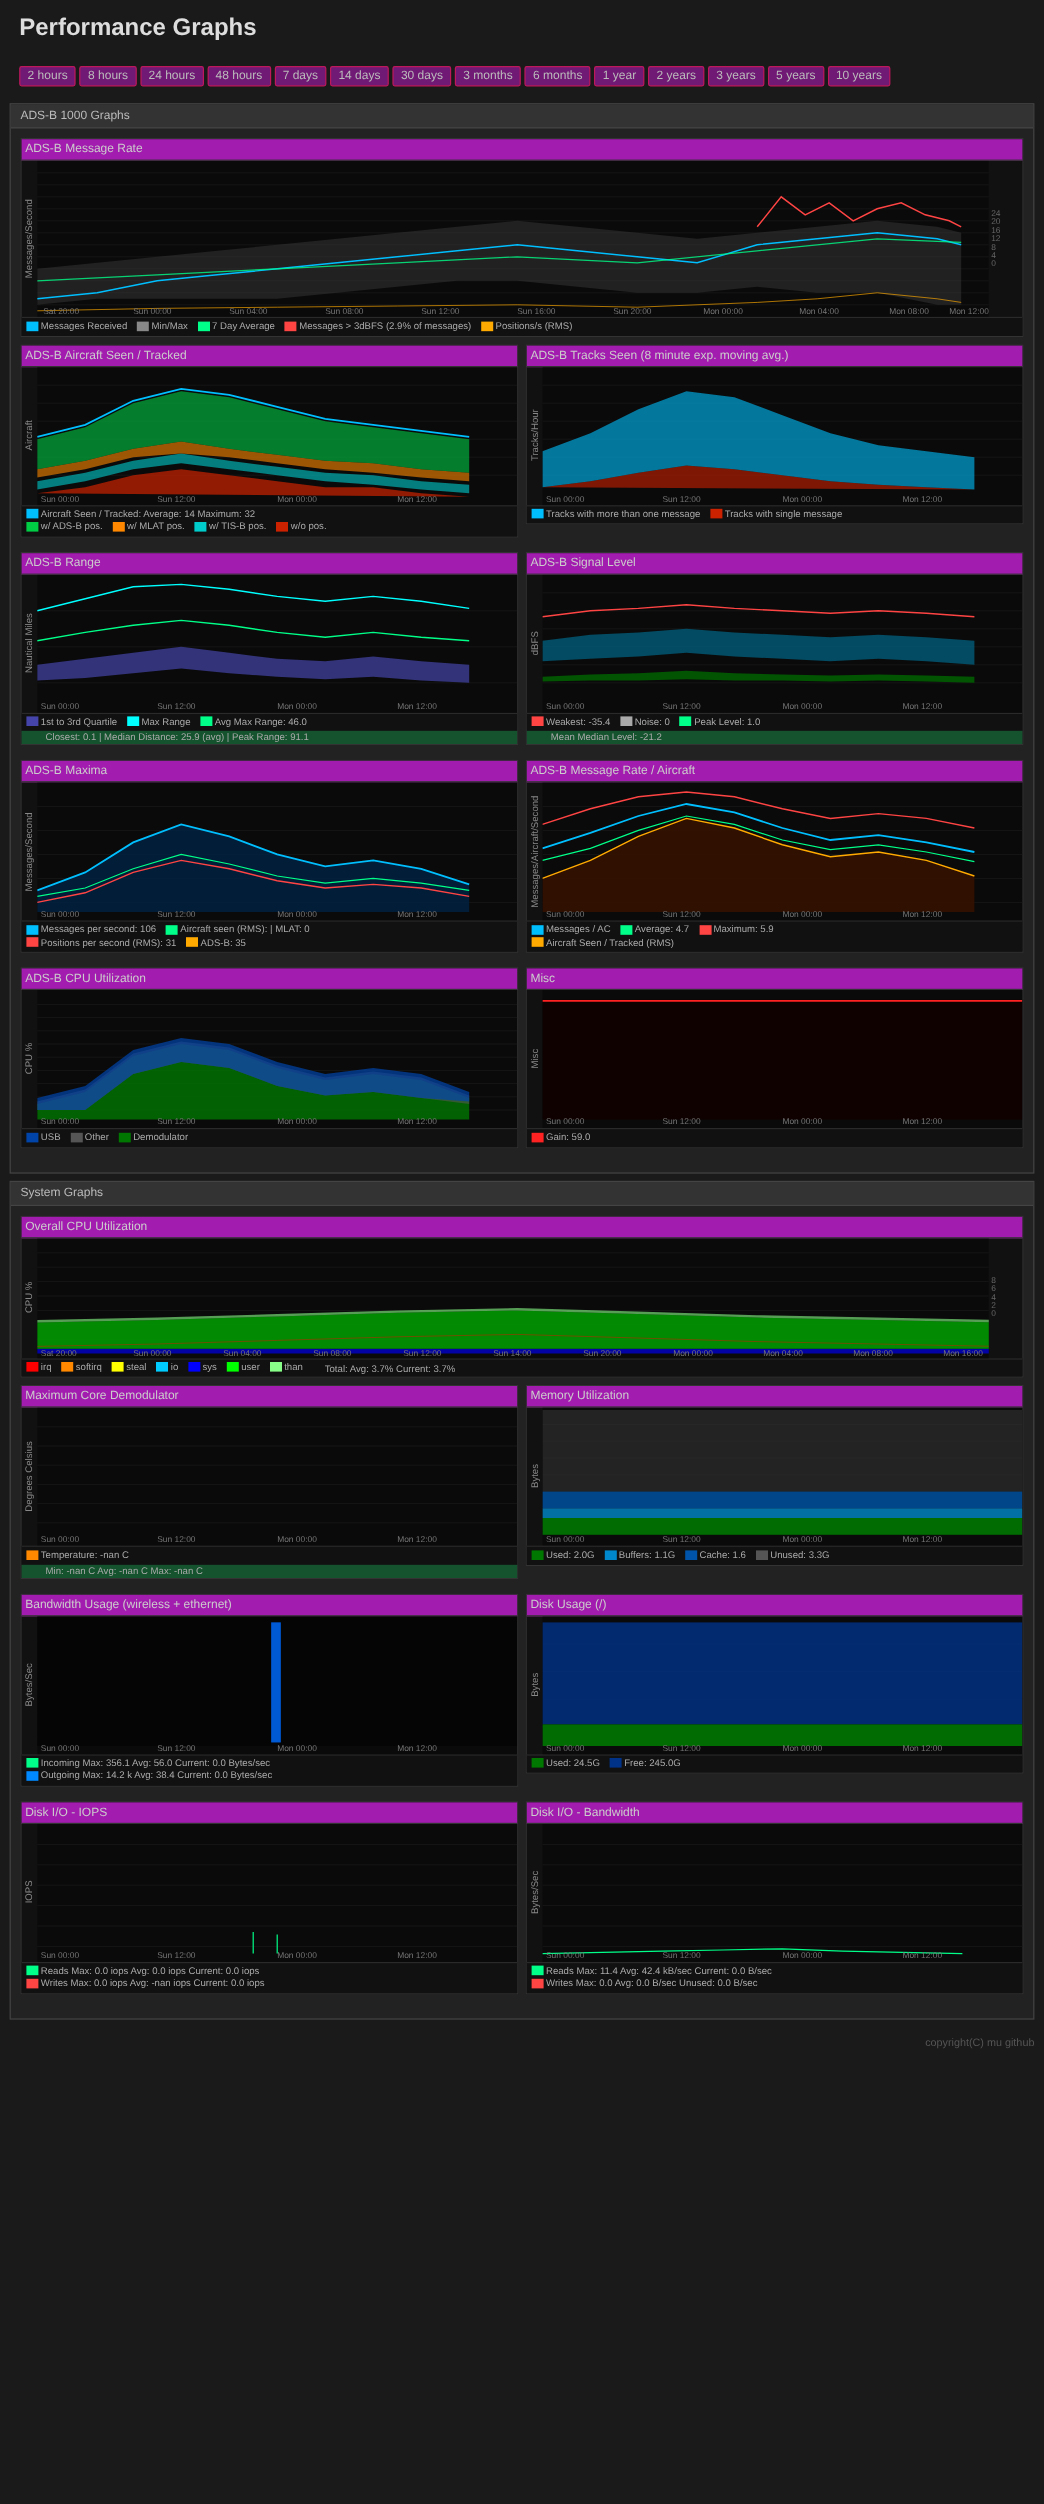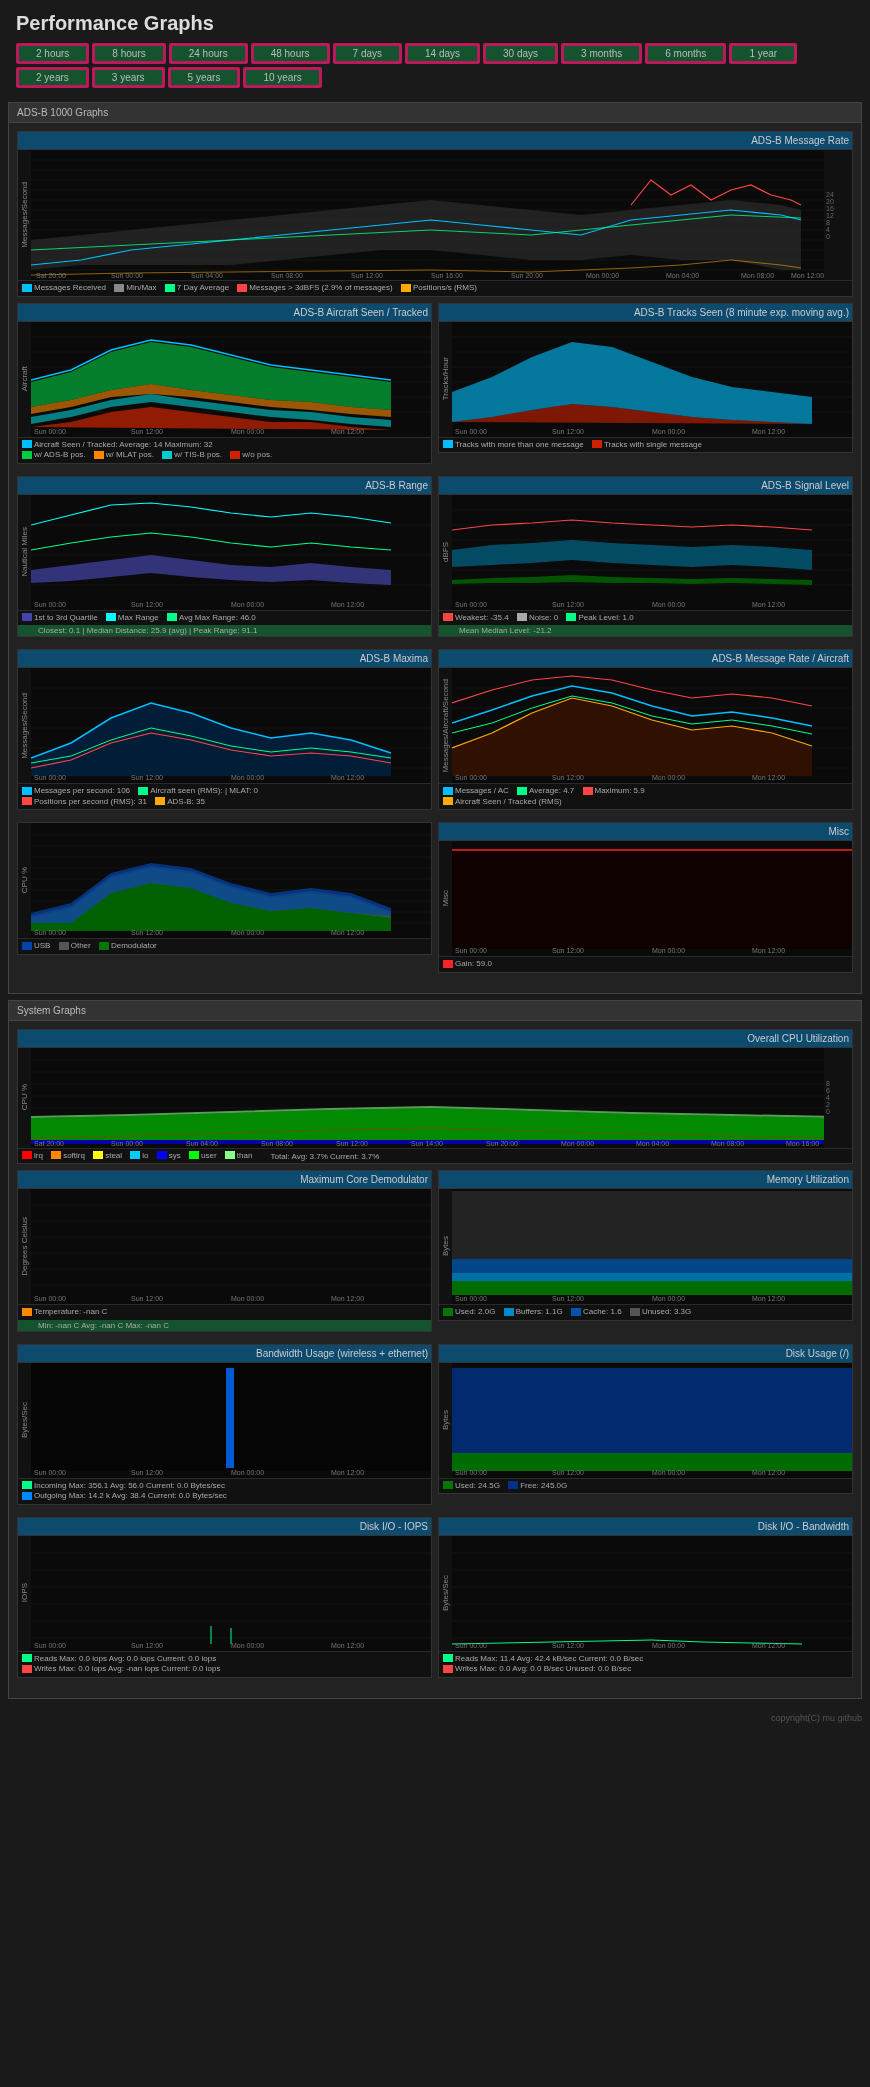--- a/index.html
+++ b/index.html
@@ -13,34 +13,34 @@
 
     .page-header {
       padding: 12px 16px 8px;
       background: #1a1a1a;
     }
 
     .page-title {
       font-size: 20px;
       color: #ddd;
       font-weight: bold;
-      margin-bottom: 8px;
+      margin-bottom: 20px;
     }
 
     .time-buttons {
       display: flex;
       gap: 3px;
       flex-wrap: wrap;
     }
 
     .time-btn {
-      background: #14532d;
-      border: 3px solid #be185d;
+      background: #701a75;
+      border: 1px solid #be185d;
       color: #bbb;
-      padding: 2px 17px;
+      padding: 2px 6px;
       font-size: 10px;
       cursor: pointer;
       border-radius: 2px;
     }
 
     .section-box {
       margin: 6px 8px;
       border: 1px solid #444;
       background: #222;
     }
@@ -58,25 +58,25 @@
     }
 
     .chart-container {
       background: #111;
       border: 1px solid #333;
       margin-bottom: 6px;
       position: relative;
     }
 
     .chart-title {
-      text-align: right;
+      text-align: left;
       font-size: 10px;
       color: #ccc;
       padding: 3px;
-      background: #0c4a6e;
+      background: #a21caf;
       border-bottom: 1px solid #333;
     }
 
     .chart-row {
       display: flex;
       gap: 6px;
       margin-bottom: 6px;
     }
 
     .chart-half {
@@ -528,20 +528,21 @@
                 <span>Aircraft Seen / Tracked (RMS)</span>
               </span>
           </div>
         </div>
       </div>
     </div>
 
     <div class="chart-row">
       <div class="chart-half">
         <div class="chart-container">
+          <div class="chart-title">ADS-B CPU Utilization</div>
           <div class="chart-with-ylabel">
             <div class="rotating-label">CPU %</div>
             <svg width="100%" height="115">
               <rect width="100%" height="115" fill="#0a0a0a"></rect>
               <line x1="0" y1="12" x2="100%" y2="12" class="grid-line"></line>
               <line x1="0" y1="23" x2="100%" y2="23" class="grid-line"></line>
               <line x1="0" y1="34" x2="100%" y2="34" class="grid-line"></line>
               <line x1="0" y1="45" x2="100%" y2="45" class="grid-line"></line>
               <line x1="0" y1="56" x2="100%" y2="56" class="grid-line"></line>
               <line x1="0" y1="67" x2="100%" y2="67" class="grid-line"></line>

